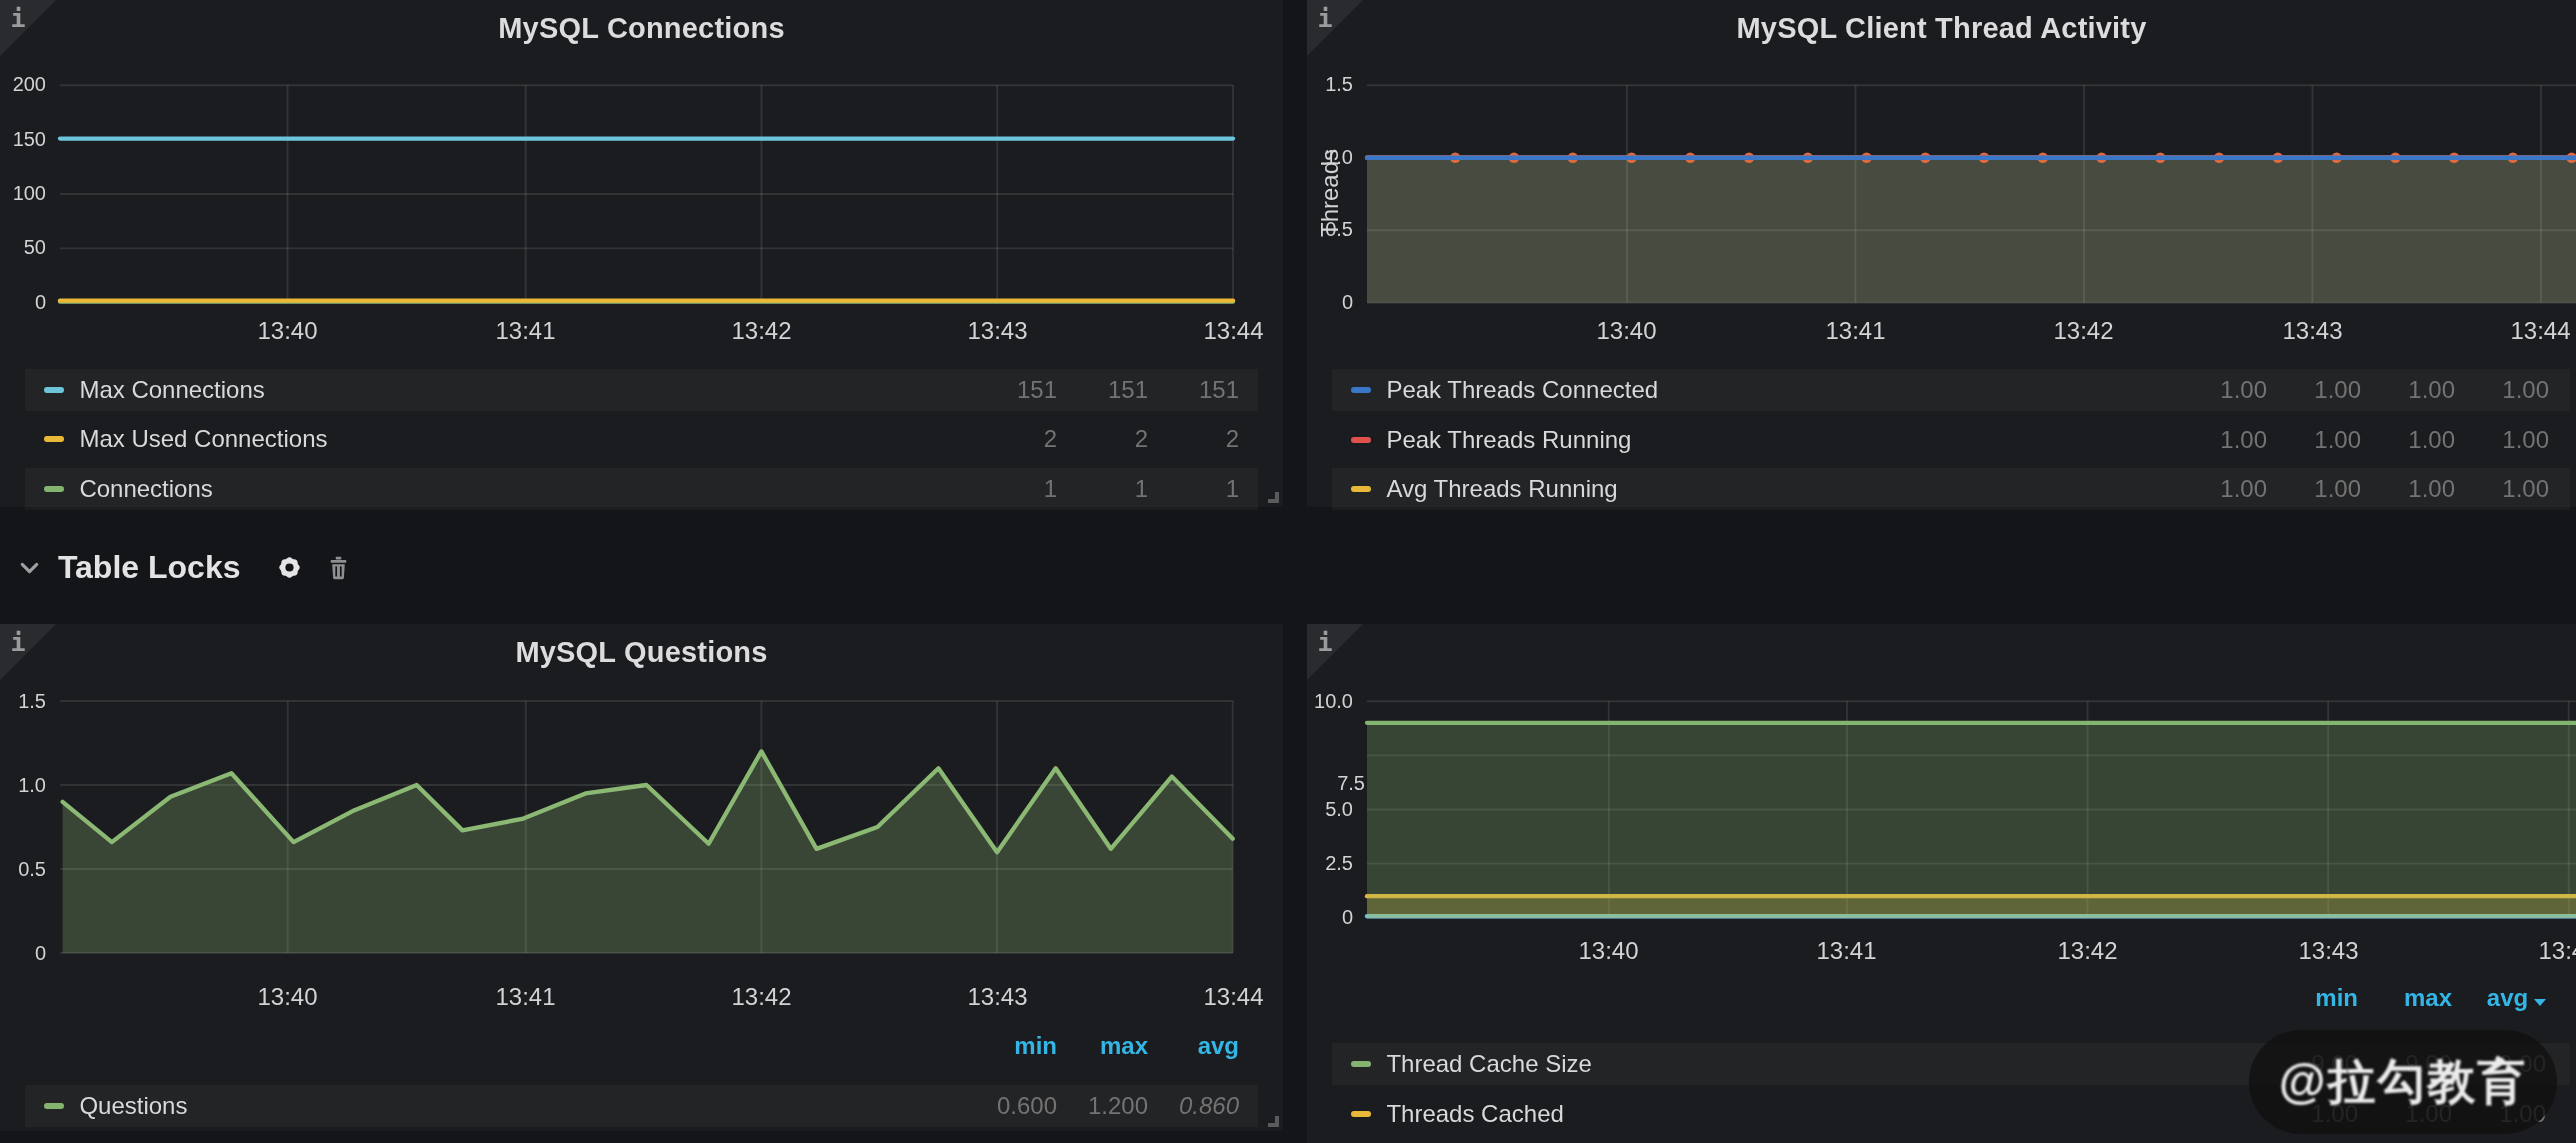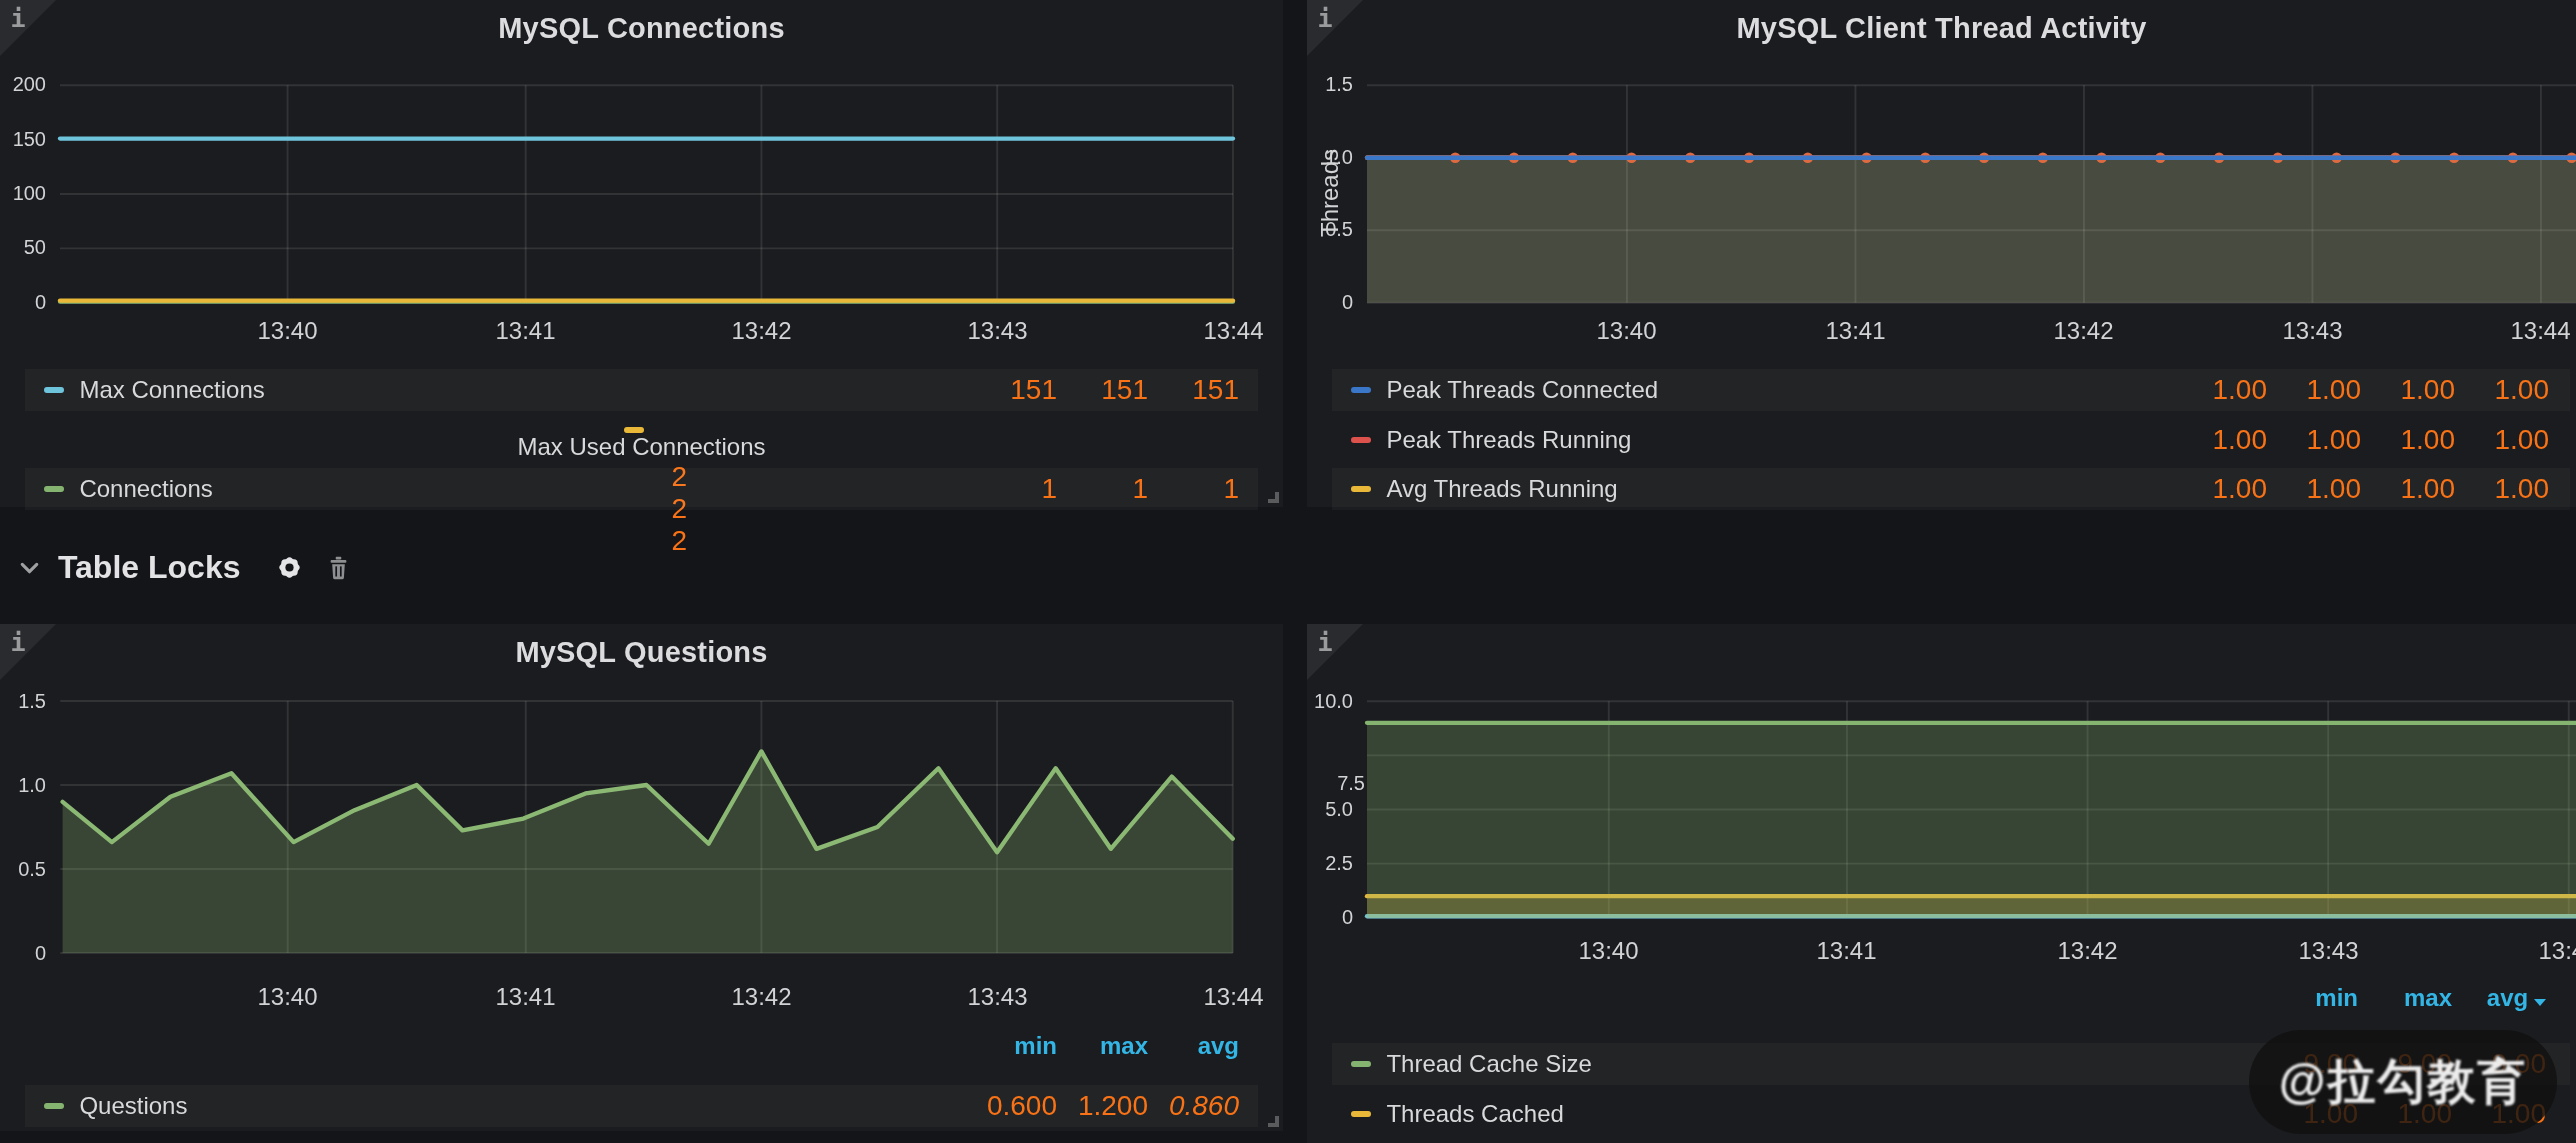--- a/index.html
+++ b/index.html
@@ -19,21 +19,21 @@
   .ytick{position:absolute;text-align:right;color:#d2d3d5;font-size:20px;line-height:27px;}
   .xtick{position:absolute;width:135px;text-align:center;color:#d2d3d5;font-size:24px;line-height:25px;}
   .ylab{position:absolute;color:#d2d3d5;font-size:24px;transform:translate(-50%,-50%) rotate(-90deg);white-space:nowrap;}
   .plot-svg{position:absolute;overflow:visible;}
   .lrow{position:absolute;height:42px;display:flex;align-items:center;
     padding-left:19px;box-sizing:border-box;cursor:pointer;margin-top:20px;}
   .lrow.striped{background:rgba(255,255,255,0.035);}
   .swatch{display:inline-block;width:20px;height:5.8px;border-radius:2.9px;margin-right:15.4px;flex:none;}
   .llabel{color:#d8d9da;font-size:24px;white-space:nowrap;}
   .lspace{flex:1;}
-  .lval{color:#f97316;font-size:28px;text-align:right;flex:none;}
+  .lval{color:#737373;font-size:24px;text-align:right;flex:none;}
   .lheader{position:absolute;height:27px;display:flex;align-items:flex-start;
     padding-left:19px;box-sizing:border-box;}
   .hcol{color:#33b5e5;font-size:24px;font-weight:700;text-align:right;flex:none;cursor:pointer;}
   .caret{display:inline-block;width:0;height:0;border-left:6.7px solid transparent;
     border-right:6.7px solid transparent;border-top:7.7px solid #33b5e5;margin-left:5.8px;}
   .handle{position:absolute;right:3.9px;bottom:3.9px;width:13.5px;height:13.5px;cursor:nwse-resize;}
   .handle:before{content:"";position:absolute;right:0;bottom:0;width:3.9px;height:11.6px;background:#5a5b5d;}
   .handle:after{content:"";position:absolute;right:0;bottom:0;width:11.6px;height:3.9px;background:#5a5b5d;}
   .rowheader{position:absolute;left:0;top:531px;width:1283px;height:73px;
     display:flex;align-items:center;}
@@ -80,21 +80,21 @@
       <polyline points="0,55.370000000000005 1219,55.370000000000005" fill="none" stroke="#6ec4db" stroke-width="4.5" stroke-linejoin="round" stroke-linecap="round"></polyline>
     </svg>
     <div class="lrow striped" style="left:25px;top:349px;width:1233px;padding-right:19px;">
       <span class="swatch" style="background: rgb(110, 196, 219);"></span>
       <span class="llabel">Max Connections</span>
       <span class="lspace"></span>
       <span class="lval" style="width: 91px;">151</span>
       <span class="lval" style="width: 91px;">151</span>
       <span class="lval" style="width: 91px;">151</span>
     </div>
-    <div class="lrow" style="left:25px;top:407px;width:1233px;padding-right:19px;flex-direction:column;">
+    <div class="lrow" style="left:25px;top:398px;width:1233px;padding-right:19px;">
       <span class="swatch" style="background: rgb(234, 184, 57);"></span>
       <span class="llabel">Max Used Connections</span>
       <span class="lspace"></span>
       <span class="lval" style="width: 91px;">2</span>
       <span class="lval" style="width: 91px;">2</span>
       <span class="lval" style="width: 91px;">2</span>
     </div>
     <div class="lrow striped" style="left:25px;top:448px;width:1233px;padding-right:19px;">
       <span class="swatch" style="background: rgb(133, 180, 112);"></span>
       <span class="llabel">Connections</span>

